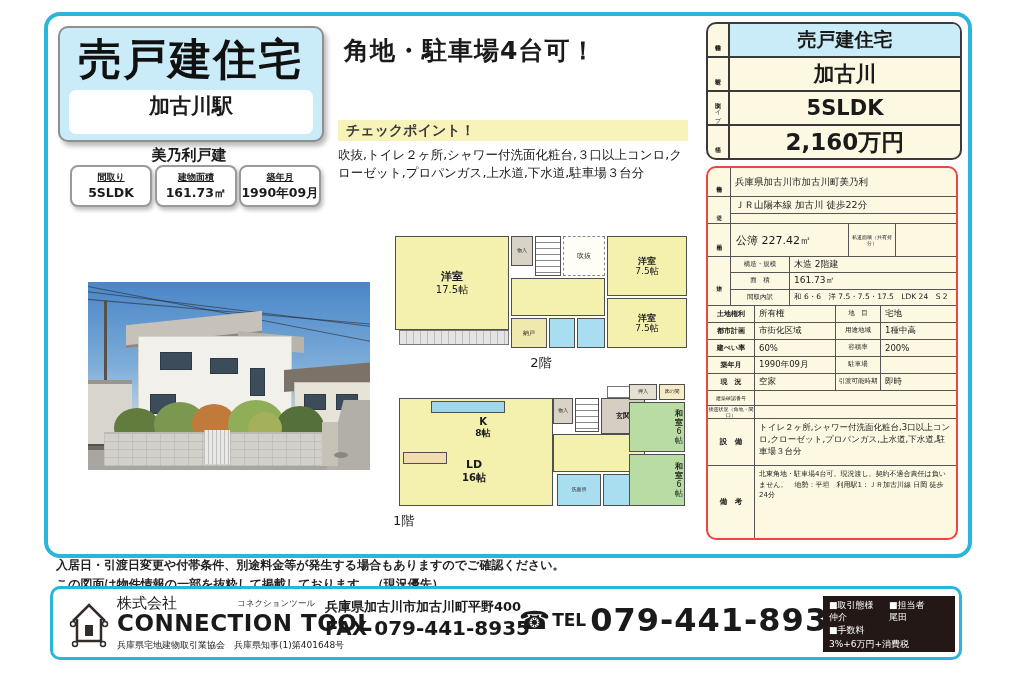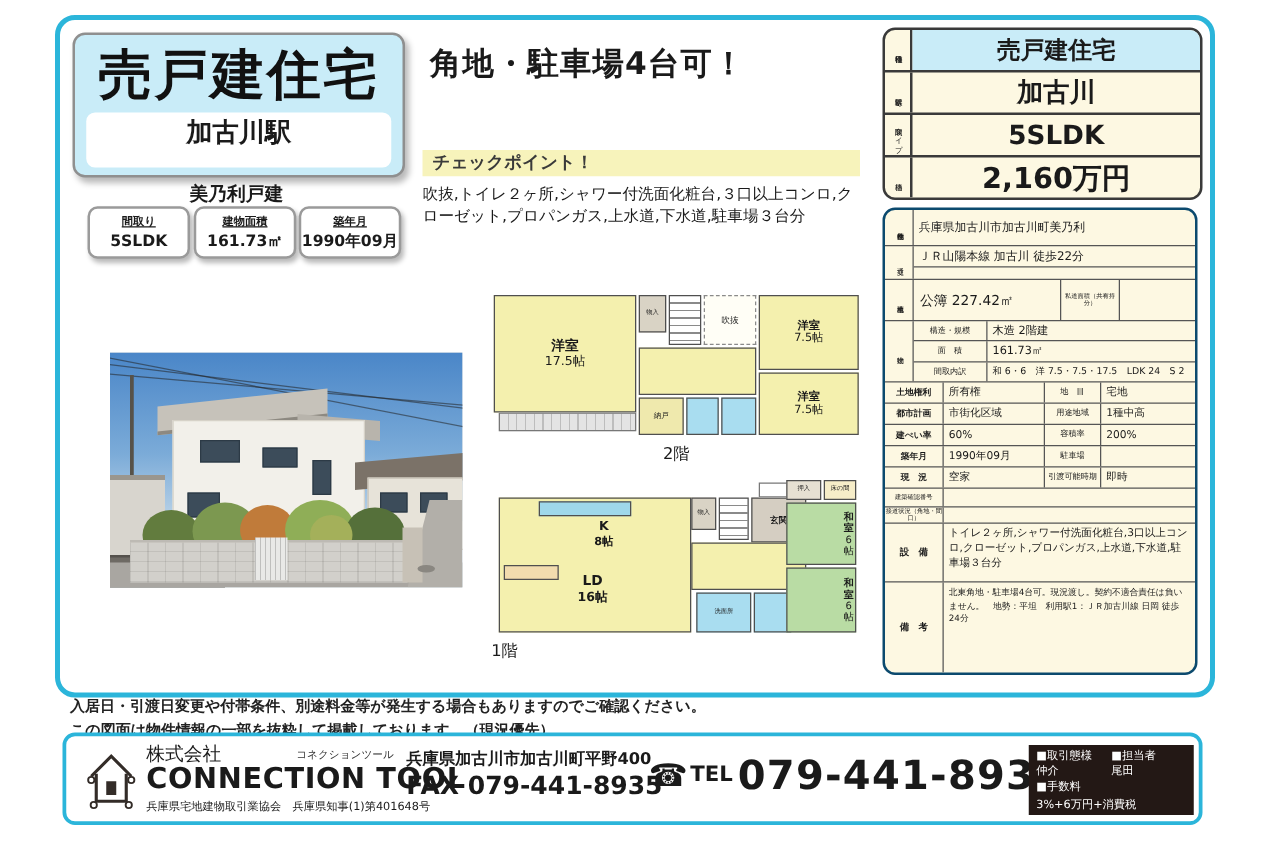--- a/index.html
+++ b/index.html
@@ -114,21 +114,21 @@
   
   .price-table{left:706px;top:22px;width:252px;border:2px solid #3a3a3a;border-radius:10px;overflow:hidden;background:#fdf8e2;}
   .pt-row{display:flex;height:32px;border-bottom:2px solid #3a3a3a;}
   .pt-row:last-child{border-bottom:none;}
   .pt-label{width:20px;border-right:2px solid #3a3a3a;display:flex;align-items:center;justify-content:center;flex-shrink:0;}
   .vtext{writing-mode:vertical-rl;text-orientation:upright;font-size:6px;line-height:1;letter-spacing:0;}
   .pt-value{flex:1;display:flex;align-items:center;justify-content:center;font-weight:bold;white-space:nowrap;}
   .pt-type{background:#c9ecf8;font-size:19px;} .pt-sta{font-size:21px;} .pt-mad{font-size:21px;} .pt-price{font-size:23px;}
 
   
-  .dt{left:706px;top:166px;width:252px;height:374px;border:2px solid #0c4a6e;border-radius:10px;overflow:hidden;
+  .dt{left:706px;top:166px;width:252px;height:374px;border:2px solid #ef4444;border-radius:10px;overflow:hidden;
       background:#fdf8e2;display:flex;flex-direction:column;box-sizing:border-box;}
   .dt-row{display:flex;border-bottom:1px solid #555;flex-shrink:0;}
   .dt-vlabel{width:22px;border-right:1px solid #555;display:flex;align-items:center;justify-content:center;flex-shrink:0;}
   .dvt{writing-mode:vertical-rl;text-orientation:upright;font-size:5.5px;line-height:1;}
   .dt-val{flex:1;display:flex;align-items:center;padding:0 4px;font-size:9.5px;}
   .h28{height:28px;} .h26{height:26px;} .h32{height:32px;} .h48{height:48px;} .h16{height:16px;}
   .h14{height:14px;} .h12{height:12px;} .h46{height:46px;}
   .dt-col{flex:1;display:flex;flex-direction:column;}
   .access-line1{height:16px;border-bottom:1px solid #555;font-size:9.5px;display:flex;align-items:center;padding-left:4px;}
   .access-line2{flex:1;}

